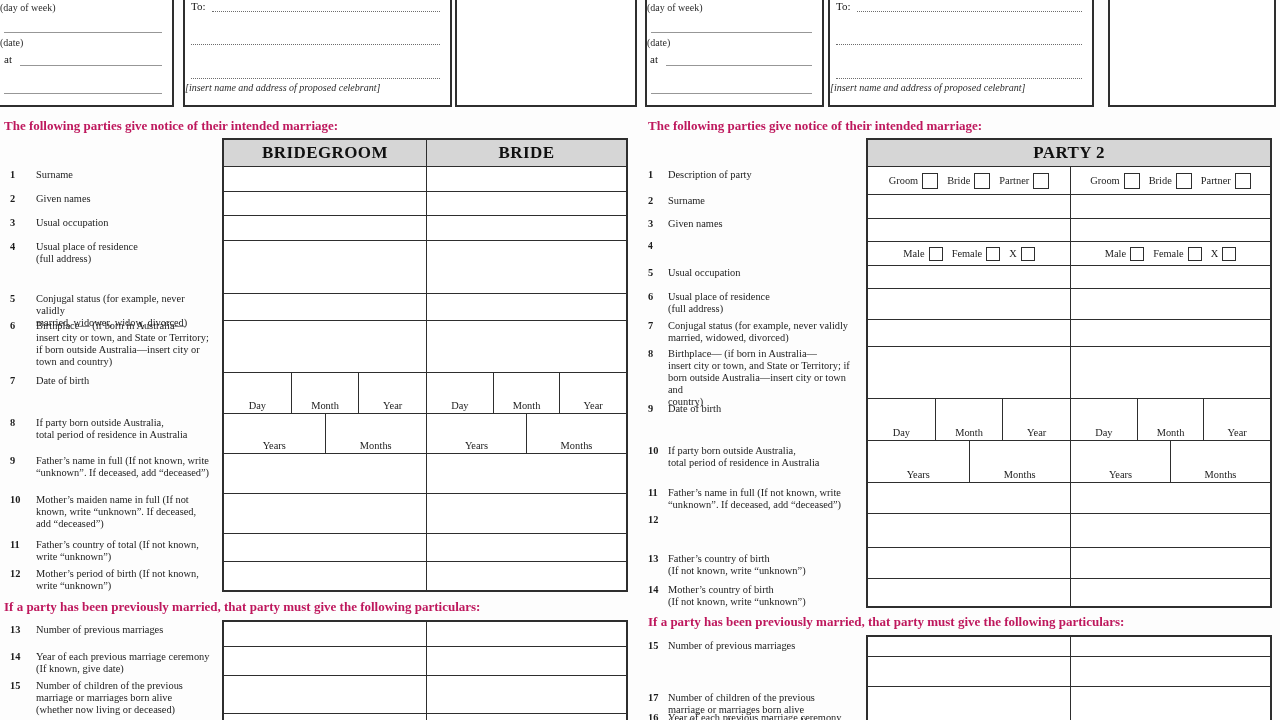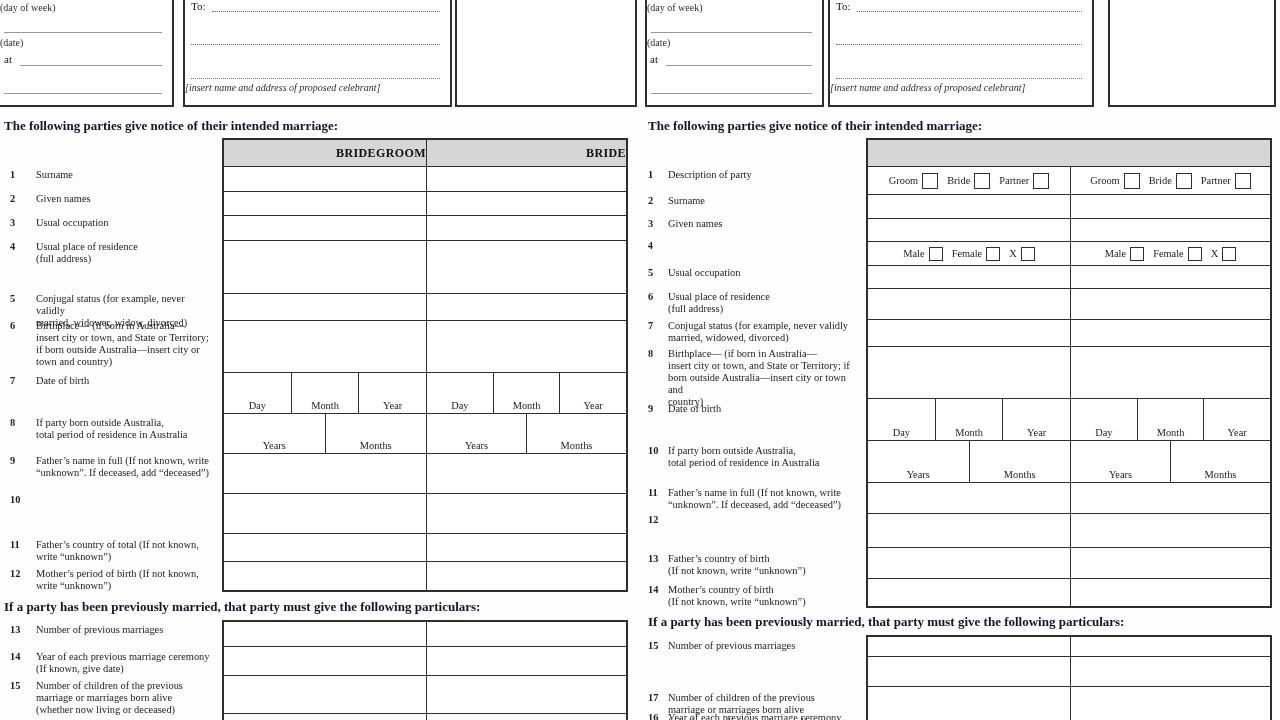--- a/index.html
+++ b/index.html
@@ -7,34 +7,34 @@
     width:1280px;height:720px;position:relative;overflow:hidden;
     background:#fdfdfd;color:#161616;
     font-family:"Liberation Serif","DejaVu Serif",serif;
   }
   .abs{position:absolute;}
   .box{position:absolute;border:2px solid #2e2e2e;background:#fff;}
   .boxline{position:absolute;border-bottom:1px solid #979797;height:0;}
   .dotline{position:absolute;border-bottom:1px dotted #6d6d6d;height:0;}
   .smallcap{font-size:10px;color:#2b2b2b;}
   .ital{font-style:italic;}
-  .heading{position:absolute;font-weight:bold;font-size:13px;color:#0f172a;white-space:nowrap;}
+  .heading{position:absolute;font-weight:bold;font-size:13px;color:#be185d;white-space:nowrap;}
   .lbl{position:absolute;display:flex;font-size:10.4px;line-height:1.16;color:#1c1c1c;}
   .lbl .num{font-weight:bold;flex:0 0 auto;}
   .lbl.lf .num{width:26px;}
   .lbl.rf .num{width:20px;}
   .lbl .txt{white-space:pre-line;}
   .tbl{position:absolute;border:2px solid #2e2e2e;background:#fff;box-sizing:border-box;display:flex;flex-direction:column;}
   .tbl.open{border-bottom:none;}
   .trow{display:flex;box-sizing:border-box;border-bottom:1.5px solid #2e2e2e;flex:0 0 auto;}
   .trow.norb{border-bottom:none;}
   .half{width:203px;box-sizing:border-box;border-right:1.5px solid #2e2e2e;display:flex;position:relative;}
   .half.last{width:auto;flex:1;border-right:none;}
   .thead{background:#d6d6d6;}
-  .hcell{align-items:center;justify-content:flex-end;font-weight:bold;font-size:12px;letter-spacing:.4px;color:#101010;}
+  .hcell{align-items:center;justify-content:center;font-weight:bold;font-size:17px;letter-spacing:.4px;color:#101010;}
   .sub{flex:1;box-sizing:border-box;border-right:1.5px solid #2e2e2e;position:relative;}
   .sub.norr{border-right:none;}
   .sublab{position:absolute;left:0;right:0;bottom:2px;text-align:center;font-size:10.4px;color:#222;}
   .cbg{display:flex;align-items:center;justify-content:center;width:100%;gap:9px;font-size:10.4px;color:#1c1c1c;}
   .cbi{display:flex;align-items:center;gap:4px;}
   .cb{width:16px;height:16px;border:1.5px solid #2e2e2e;background:#fff;box-sizing:border-box;}
   .cb.sm{width:14px;height:14px;}
 </style>
 </head>
 <body>
@@ -116,20 +116,23 @@
     <span class="txt">If party born outside Australia,
 total period of residence in Australia</span>
   </div>
 <div class="lbl lf" style="left:10px;top:455px;width:205px;">
     <span class="num">9</span>
     <span class="txt">Father’s name in full (If not known, write
 “unknown”. If deceased, add “deceased”)</span>
   </div>
 <div class="lbl lf" style="left:10px;top:494px;width:205px;">
     <span class="num">10</span>
+    <span class="txt">Mother’s maiden name in full (If not
+known, write “unknown”. If deceased,
+add “deceased”)</span>
   </div>
 <div class="lbl lf" style="left:10px;top:539px;width:205px;">
     <span class="num">11</span>
     <span class="txt">Father’s country of total (If not known,
 write “unknown”)</span>
   </div>
 <div class="lbl lf" style="left:10px;top:568px;width:205px;">
     <span class="num">12</span>
     <span class="txt">Mother’s period of birth (If not known,
 write “unknown”)</span>
@@ -336,20 +339,23 @@
   </div>
 <div class="lbl rf" style="left:648px;top:692px;width:214px;">
     <span class="num">17</span>
     <span class="txt">Number of children of the previous
 marriage or marriages born alive
 (whether now living or deceased)</span>
   </div>
 
 <div class="tbl" style="left:866px;top:138px;width:406px;height:470px;">
   <div class="trow thead" style="height:27px;">
+    <div class="half last hcell">
+        <span>PARTY 2</span>
+      </div>
   </div>
   <div class="trow" style="height:28px;">
     <div class="half">
       <div class="cbg">
         <span class="cbi">
             <span>Groom</span>
             <span class="cb"></span>
           </span>
         <span class="cbi">
             <span>Bride</span>

